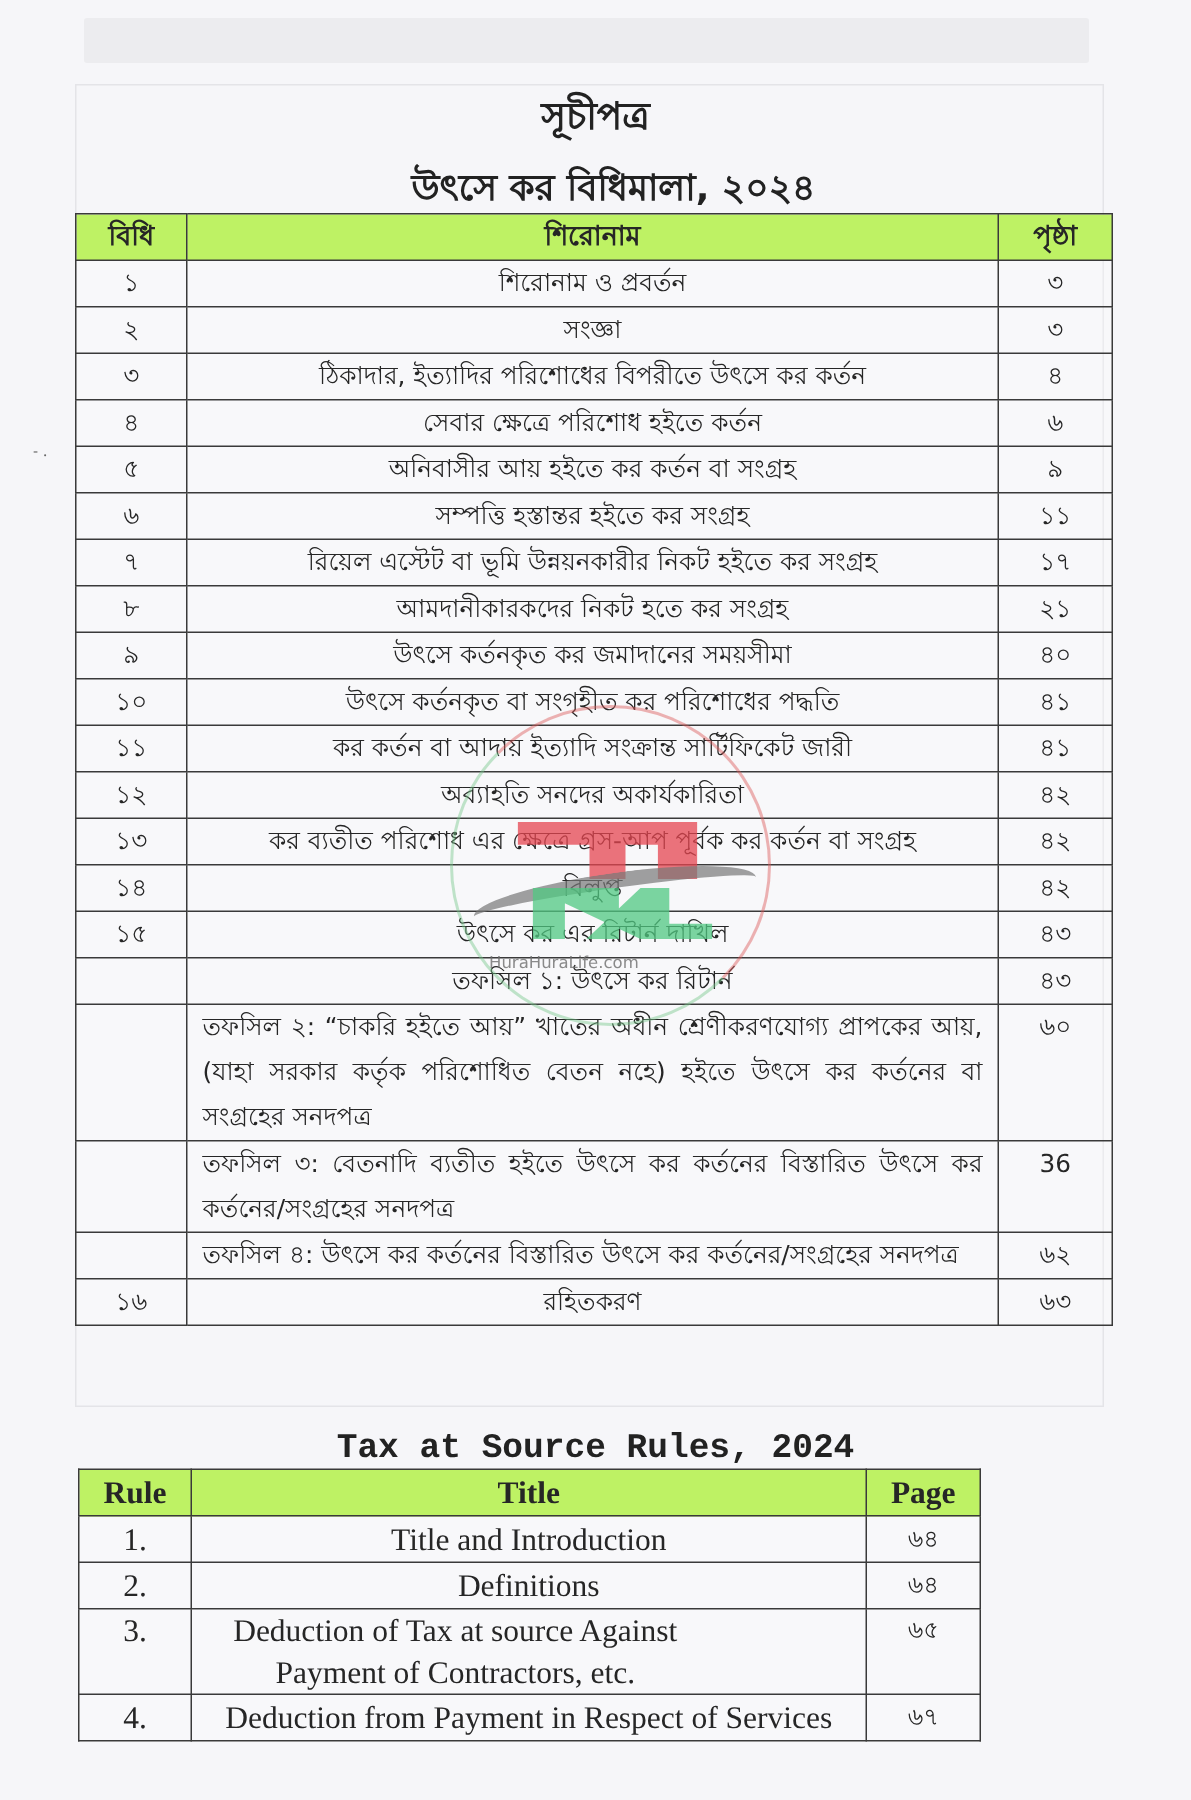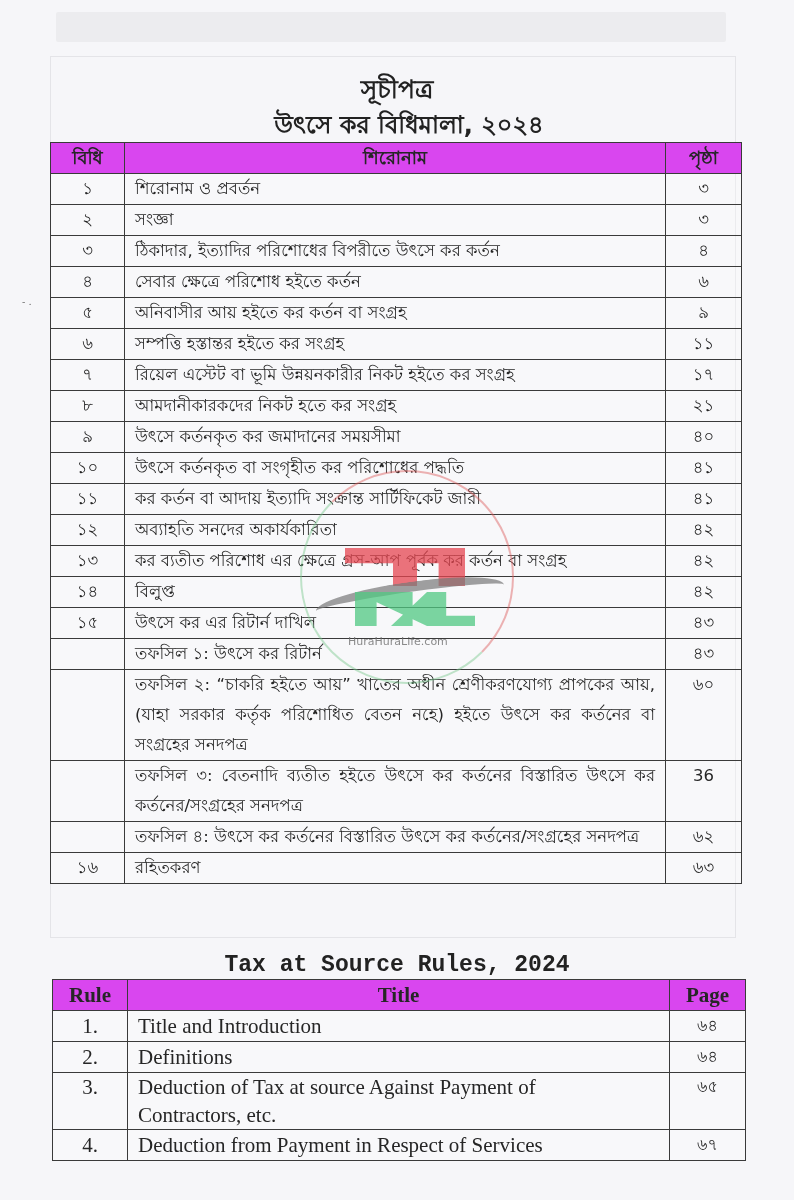--- a/index.html
+++ b/index.html
@@ -16,47 +16,47 @@
     background: #ececef; border-radius: 2px;
   }
   .ghost-table {
     position: absolute; left: 50px; top: 56px; width: 684px; height: 880px;
     border: 1px solid #e4e4e8;
   }
   .doc-title {
     position: absolute; left: 0; width: 794px; text-align: center;
     font-family: "DejaVu Sans", sans-serif; font-weight: bold; color: #222;
   }
-  .t1 { top: 58px; font-size: 25px; margin-top: 12px; }
+  .t1 { top: 58px; font-size: 25px; }
   .t2 { top: 106px; font-size: 24px; margin-left: 12px; }
   .t3 { top: 952px; font-size: 23px; font-family: Liberation Mono, monospace; }
 
   table.toc {
     position: absolute; border-collapse: collapse;
     font-family: "DejaVu Sans", sans-serif; font-size: 16.5px; color: #262626;
     background: rgba(255,255,255,0.25);
   }
   table.toc th, table.toc td {
     border: 1.5px solid #3a3a3a; padding: 0 10px; vertical-align: middle;
     line-height: 30px;
   }
   table.toc th {
-    background: #d946ef; font-weight: bold; text-align: center; font-size: 18px;
+    background: #bef264; font-weight: bold; text-align: center; font-size: 18px;
     height: 29px;
   }
   table.toc td.num { text-align: center; }
-  table.toc td.title-cell { text-align: left; }
+  table.toc td.title-cell { text-align: center; }
   table.toc tr.body-row td { height: 30px; }
   table.toc td.multi { line-height: 30px; text-align: justify; }
 
   #bn-table { left: 50px; top: 142px; width: 692px; }
   #bn-table col.c1 { width: 74px; }
   #bn-table col.c3 { width: 76px; }
 
-  #en-table { left: 52px; top: 979px; width: 694px; font-family: "Liberation Serif", serif; font-size: 21px; }
+  #en-table { left: 52px; top: 979px; width: 602px; font-family: "Liberation Serif", serif; font-size: 21px; }
   #en-table th { font-size: 21px; font-family: "Liberation Serif", serif; }
   #en-table td.num.page { font-family: "DejaVu Sans", sans-serif; font-size: 16px; }
   #en-table col.c1 { width: 75px; }
   #en-table col.c3 { width: 76px; }
   #en-table td { line-height: 28px; }
 
   .watermark {
     position: absolute; left: 300px; top: 470px; width: 210px; height: 210px;
     border-radius: 50%; pointer-events: none;
     border: 2px solid rgba(220,90,90,0.45);
@@ -72,21 +72,21 @@
     position: absolute; left: 315px; top: 582px; width: 190px; height: 22px;
     border-top: 10px solid rgba(120,120,120,0.7); border-radius: 60% 60% 0 0;
     pointer-events: none; transform: rotate(-8deg);
   }
   .wm-green {
     position: absolute; left: 355px; top: 592px; width: 120px; height: 34px;
     background: rgba(80,200,130,0.75); pointer-events: none;
     clip-path: polygon(0 0, 18% 0, 18% 100%, 0 100%, 0 0, 30% 0, 48% 0, 48% 100%, 30% 100%, 60% 0, 76% 0, 76% 70%, 100% 70%, 100% 100%, 60% 100%);
   }
   .wm-text {
-    position: absolute; left: 348px; top: 635px; font-size: 11px;
+    position: absolute; left: 326px; top: 635px; font-size: 11px;
     font-family: "DejaVu Sans", sans-serif; color: rgba(110,110,110,0.8);
     pointer-events: none;
   }
   .pen-mark {
     position: absolute; left: 22px; top: 296px; font-size: 10px; color: #666;
   }
 </style>
 </head>
 <body>
 

